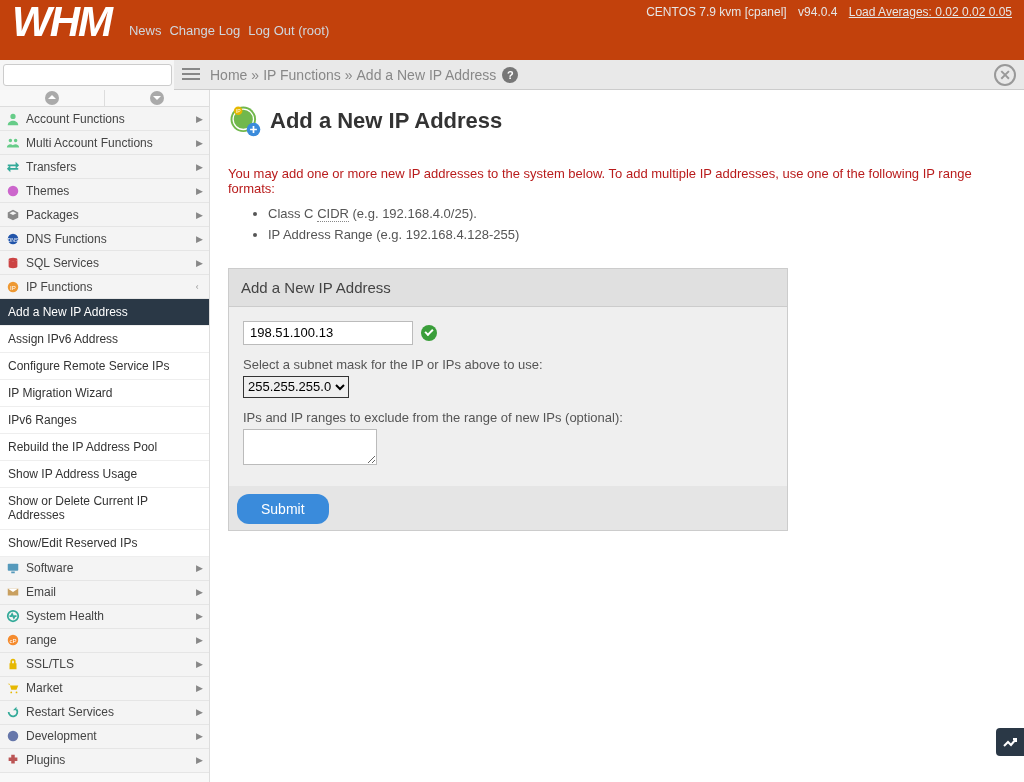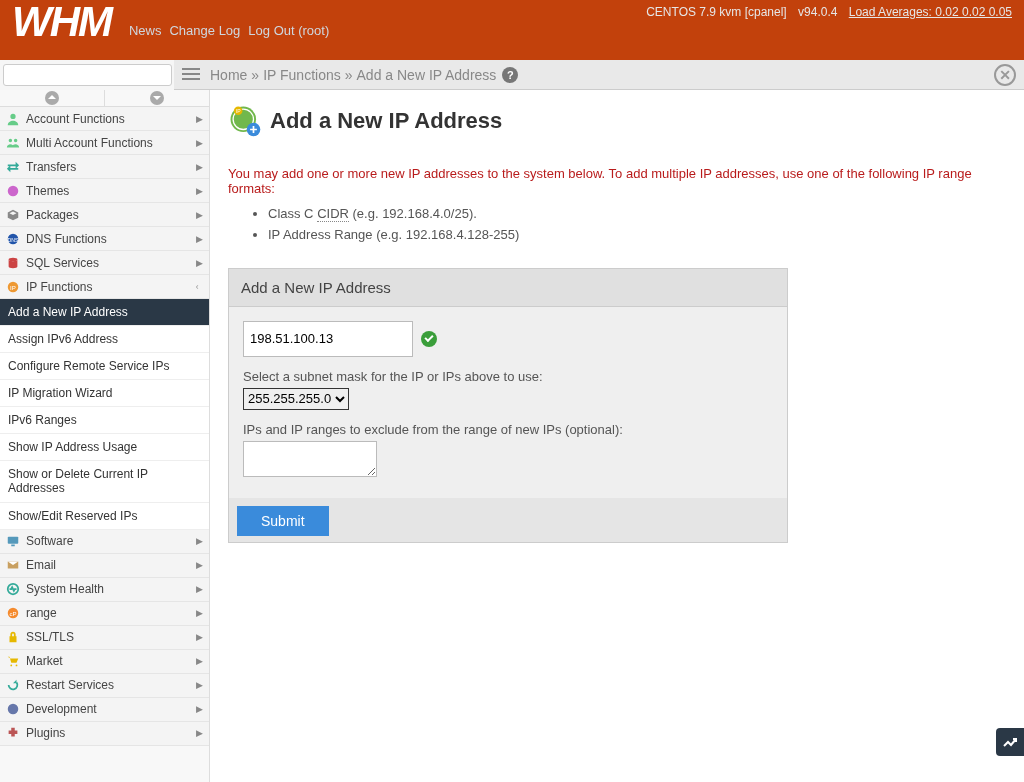--- a/index.html
+++ b/index.html
@@ -236,21 +236,21 @@
     .fld { margin-bottom: 12px; }
     .fld label {
       display: block;
       font-size: 13px;
       color: #555;
       margin-bottom: 4px;
     }
     .inprow { display: flex; align-items: center; }
     .txtinput {
       width: 170px;
-      height: 36px;
+      height: 24px;
       border: 1px solid #bbb;
       padding: 2px 6px;
       font-size: 13px;
     }
     .okicon {
       width: 16px; height: 16px; border-radius: 50%;
       background: #3a9e3a; margin-left: 8px; position: relative;
     }
     .okicon::after {
       content: '';
@@ -273,21 +273,21 @@
       font-size: 13px;
     }
 
     .submit-row { padding: 8px 0 6px 8px; background: #e5e5e5; }
     .btn-submit {
       background: #3a8bdb;
       color: #fff;
       border: none;
       padding: 7px 24px;
       font-size: 14px;
-      border-radius: 0;
+      border-radius: 12px;
       cursor: pointer;
     }
 
     
     .float-btn {
       position: absolute;
       right: 0; bottom: 26px;
       width: 28px; height: 28px;
       background: #2a3846;
       border-top-left-radius: 4px;
@@ -425,20 +425,21 @@
         </span>
       <span class="label">IP Functions</span>
       <span class="arrow" style="color:#aaa">⌄</span>
     </div>
 
     <div class="subitem active">Add a New IP Address</div>
     <div class="subitem">Assign IPv6 Address</div>
     <div class="subitem">Configure Remote Service IPs</div>
     <div class="subitem">IP Migration Wizard</div>
     <div class="subitem">IPv6 Ranges</div>
+    <div class="subitem">Rebuild the IP Address Pool</div>
     <div class="subitem">Show IP Address Usage</div>
     <div class="subitem long">Show or Delete Current IP Addresses</div>
     <div class="subitem">Show/Edit Reserved IPs</div>
 
     <div class="cat">
       <span class="icon">
           <svg viewBox="0 0 16 16">
             <rect x="2" y="3" width="12" height="8" rx="1" fill="#59b"></rect>
             <rect x="6" y="12" width="4" height="2" fill="#59b"></rect>
           </svg>

